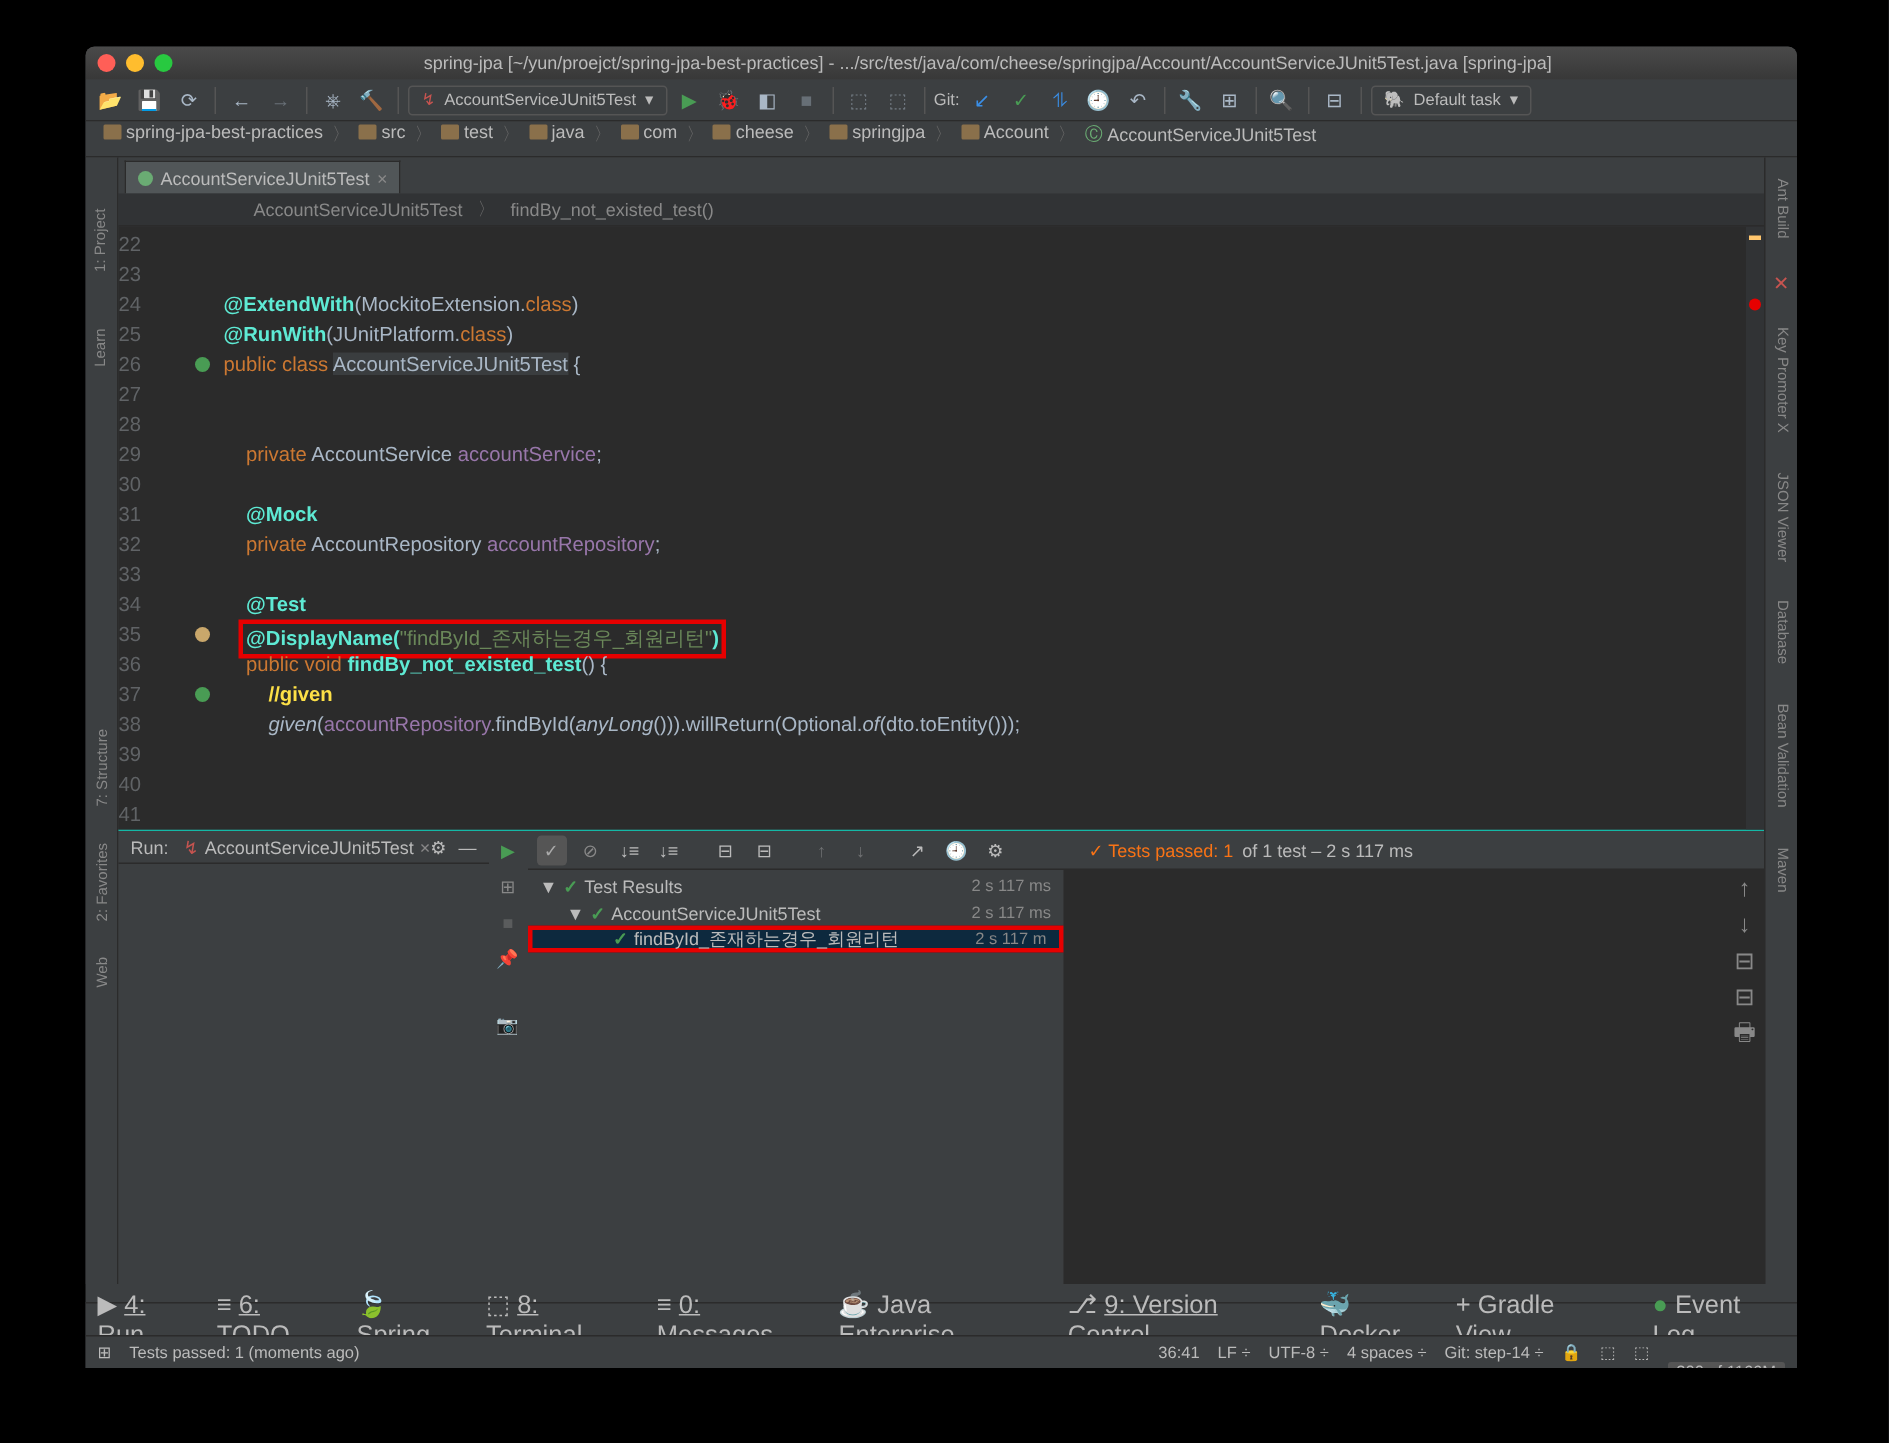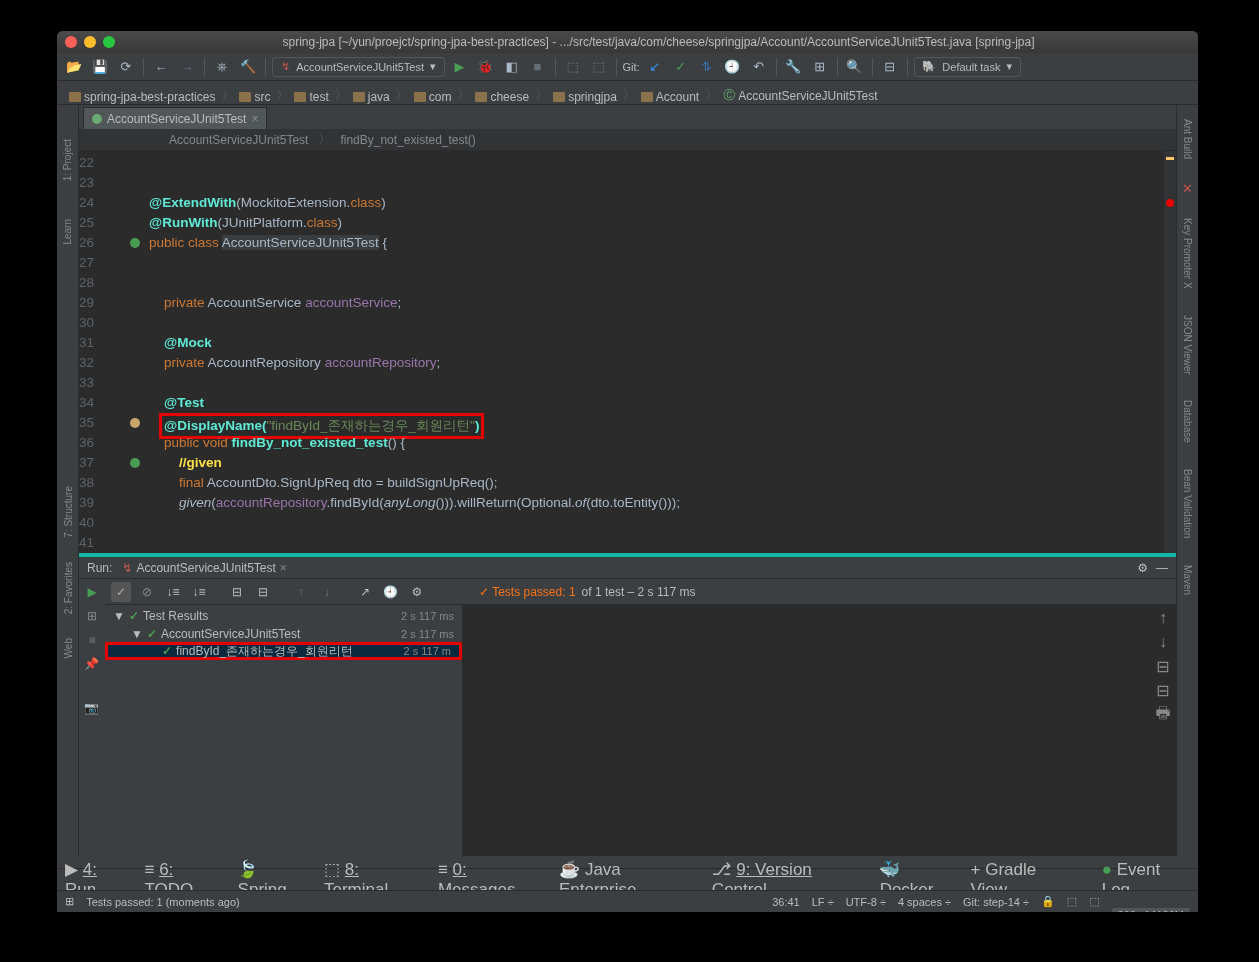--- a/index.html
+++ b/index.html
@@ -12,21 +12,21 @@
 .t-min { background: #ffbd2e; }
 .t-max { background: #28c940; }
 .title-text { flex: 1; text-align: center; overflow: hidden; white-space: nowrap; text-overflow: ellipsis; }
 
 .toolbar { height: 28px; background: #3c3f41; border-bottom: 1px solid #2b2b2b; display: flex; align-items: center; padding: 0 6px; gap: 4px; }
 .tb-btn { width: 22px; height: 22px; display: flex; align-items: center; justify-content: center; color: #a9b7c6; font-size: 13px; cursor: pointer; }
 .tb-sep { width: 1px; height: 18px; background: #555; margin: 0 2px; }
 .run-config { height: 20px; border: 1px solid #555; border-radius: 3px; display: flex; align-items: center; padding: 0 8px; font-size: 11px; color: #bbb; gap: 6px; }
 .run-play { color: #499c54; }
 
-.breadcrumb { height: 24px; background: #3c3f41; border-bottom: 1px solid #2b2b2b; display: flex; align-items: flex-end; padding: 0 8px; font-size: 12px; color: #bbb; gap: 2px; }
+.breadcrumb { height: 24px; background: #3c3f41; border-bottom: 1px solid #2b2b2b; display: flex; align-items: flex-start; padding: 0 8px; font-size: 12px; color: #bbb; gap: 2px; }
 .crumb { display: flex; align-items: center; gap: 3px; padding: 0 4px; }
 .crumb-sep { color: #666; }
 .folder-icon { width: 12px; height: 10px; background: #8a704b; border-radius: 1px; }
 
 .body-area { flex: 1; display: flex; min-height: 0; }
 .left-rail { width: 22px; background: #3c3f41; border-right: 1px solid #2b2b2b; display: flex; flex-direction: column; align-items: center; padding-top: 30px; gap: 30px; color: #888; font-size: 10px; }
 .left-rail .rail-item { writing-mode: vertical-rl; transform: rotate(180deg); cursor: pointer; padding: 4px 0; }
 .right-rail { width: 22px; background: #3c3f41; border-left: 1px solid #2b2b2b; display: flex; flex-direction: column; align-items: center; padding-top: 10px; gap: 18px; color: #888; font-size: 10px; }
 .right-rail .rail-item { writing-mode: vertical-rl; cursor: pointer; padding: 4px 0; }
 
@@ -51,21 +51,21 @@
 .cls-u { color: #a9b7c6; background: #3a3d3f; }
 .fld { color: #9876aa; }
 .str { color: #6a8759; }
 .cmt { color: #fde047; font-weight: bold; }
 .ital { font-style: italic; }
 .hl-box { border: 3px solid #e60000; display: inline-block; padding: 0 2px; margin-left: -5px; }
 
 .editor-stripe { position: absolute; right: 0; top: 0; width: 12px; height: 100%; background: #313335; }
 .stripe-mark { position: absolute; right: 2px; width: 8px; height: 3px; }
 
-.run-panel { height: 303px; border-top: 4px solid #14b8a6; background: #3c3f41; display: flex; flex-direction: column; }
+.run-panel { height: 303px; border-top: 1px solid #14b8a6; background: #3c3f41; display: flex; flex-direction: row; }
 .run-header { height: 22px; display: flex; align-items: center; padding: 0 8px; font-size: 12px; color: #bbb; border-bottom: 1px solid #2b2b2b; }
 .run-header .rspacer { flex: 1; }
 .run-body { flex: 1; display: flex; }
 .run-left-tb { width: 26px; display: flex; flex-direction: column; align-items: center; padding-top: 4px; gap: 6px; }
 .run-left-tb span { width: 18px; height: 18px; display: flex; align-items: center; justify-content: center; color: #888; font-size: 12px; cursor: pointer; }
 .run-content { flex: 1; display: flex; flex-direction: column; }
 .run-tb2 { height: 26px; display: flex; align-items: center; padding: 0 6px; gap: 6px; border-bottom: 1px solid #2b2b2b; font-size: 12px; color: #bbb; }
 .run-tb2 .btn { width: 20px; height: 20px; display: flex; align-items: center; justify-content: center; cursor: pointer; }
 .pass-text { color: #f97316; }
 .test-split { flex: 1; display: flex; }
@@ -274,21 +274,20 @@
 <div class="line"></div>
 <div class="line">    <span class="kw">private</span> <span>AccountService</span> <span class="fld">accountService</span>;</div>
 <div class="line"></div>
 <div class="line">    <span class="ann">@Mock</span></div>
 <div class="line">    <span class="kw">private</span> <span>AccountRepository</span> <span class="fld">accountRepository</span>;</div>
 <div class="line"></div>
 <div class="line">    <span class="ann">@Test</span></div>
 <div class="line">    <span class="hl-box"><span class="ann">@DisplayName</span><span class="ann">(</span><span class="str">"findById_존재하는경우_회원리턴"</span><span class="ann">)</span></span></div>
 <div class="line">    <span class="kw">public</span> <span class="kw">void</span> <span class="ann">findBy_not_existed_test</span>() {</div>
 <div class="line">        <span class="cmt">//given</span></div>
-<div class="line">        <span class="kw">final</span><span> AccountDto.SignUpReq dto = buildSignUpReq();</span></div>
 <div class="line">        <span class="ital">given</span>(<span class="fld">accountRepository</span><span>.findById(</span><span class="ital">anyLong</span><span>())).willReturn(Optional.</span><span class="ital">of</span><span>(dto.toEntity()));</span></div>
 <div class="line"></div>
         </div>
         <div class="editor-stripe">
           <div class="stripe-mark" style="top:6px;background:#ffc66d"></div>
           <div class="stripe-mark" style="top:48px;background:#e60000;height:8px;width:8px;border-radius:50%;right:2px"></div>
         </div>
       </div>
 
       <div class="run-panel">

